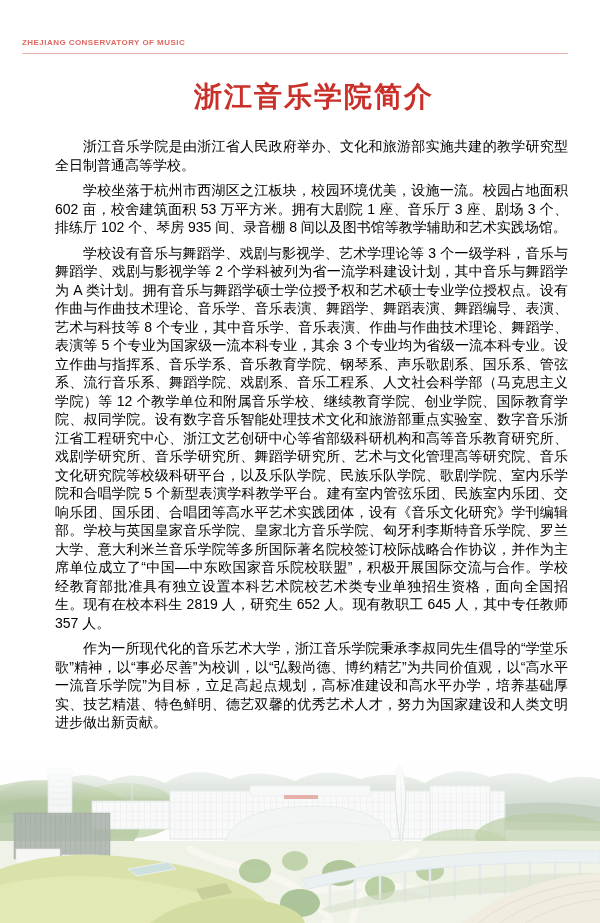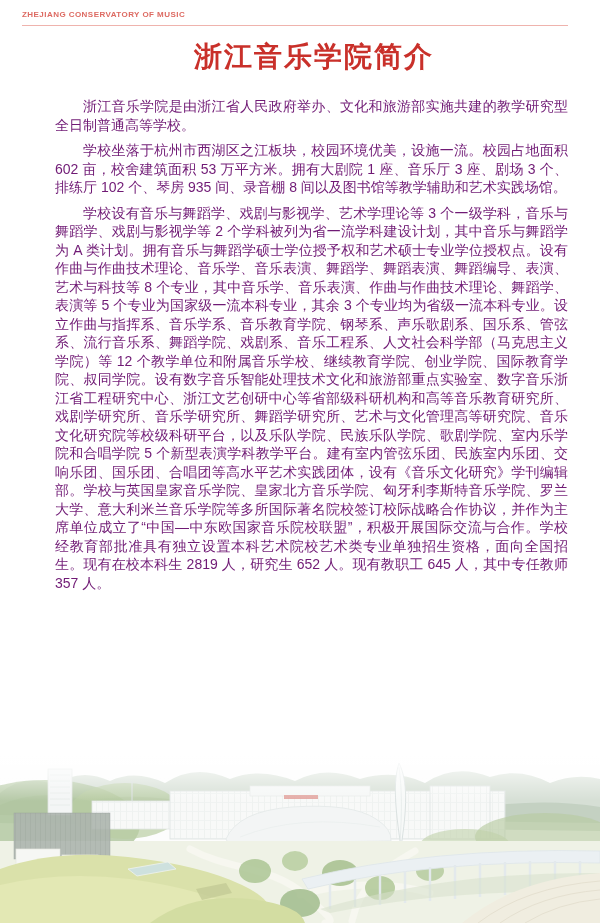--- a/index.html
+++ b/index.html
@@ -1,36 +1,36 @@
 <!DOCTYPE html>
 <html lang="zh"><head>
 <meta charset="utf-8">
 <style>
   html,body{margin:0;padding:0;background:#ffffff;}
   .page{
     position:relative;width:600px;height:923px;background:#ffffff;
     overflow:hidden;font-family:"Liberation Sans","DejaVu Sans",sans-serif;
   }
   
-  .hdr{padding-top:10px;}
+  .hdr{padding-top:38px;}
   .brand{
     margin-left:22px;font-size:8px;font-weight:bold;letter-spacing:.45px;
     color:#dd6a62;line-height:10px;
   }
   .rule{margin:5px 0 0 22px;width:546px;border-top:1px solid #efb3ad;height:0;}
   
   h1.title{
-    margin:15px 0 0;text-align:center;
+    margin:27px 0 0;text-align:center;
     font-family:"Liberation Serif","DejaVu Serif",serif;
     font-weight:bold;font-size:28px;line-height:32px;color:#c9302a;letter-spacing:2px;padding-left:28px;
   }
   
   main.article{margin:24px 32px 0 55px;}
   main.article p{
-    margin:0 0 7px 0;font-size:14px;line-height:18.5px;color:#701a75;
+    margin:0 0 7px 0;font-size:14px;line-height:18.5px;color:#000000;
     text-align:justify;text-indent:2em;word-break:break-all;
   }
   
   .photo{position:absolute;left:0;bottom:0;width:600px;height:170px;}
   .photo svg{display:block;width:600px;height:170px;}
 </style>
 </head>
 <body>
 
 <div class="page">
@@ -39,20 +39,21 @@
     <div class="brand">ZHEJIANG CONSERVATORY OF MUSIC</div>
     <div class="rule"></div>
   </header>
 
   <h1 class="title">浙江音乐学院简介</h1>
 
   <main class="article">
     <p>浙江音乐学院是由浙江省人民政府举办、文化和旅游部实施共建的教学研究型全日制普通高等学校。</p>
     <p>学校坐落于杭州市西湖区之江板块，校园环境优美，设施一流。校园占地面积 602 亩，校舍建筑面积 53 万平方米。拥有大剧院 1 座、音乐厅 3 座、剧场 3 个、排练厅 102 个、琴房 935 间、录音棚 8 间以及图书馆等教学辅助和艺术实践场馆。</p>
     <p>学校设有音乐与舞蹈学、戏剧与影视学、艺术学理论等 3 个一级学科，音乐与舞蹈学、戏剧与影视学等 2 个学科被列为省一流学科建设计划，其中音乐与舞蹈学为 A 类计划。拥有音乐与舞蹈学硕士学位授予权和艺术硕士专业学位授权点。设有作曲与作曲技术理论、音乐学、音乐表演、舞蹈学、舞蹈表演、舞蹈编导、表演、艺术与科技等 8 个专业，其中音乐学、音乐表演、作曲与作曲技术理论、舞蹈学、表演等 5 个专业为国家级一流本科专业，其余 3 个专业均为省级一流本科专业。设立作曲与指挥系、音乐学系、音乐教育学院、钢琴系、声乐歌剧系、国乐系、管弦系、流行音乐系、舞蹈学院、戏剧系、音乐工程系、人文社会科学部（马克思主义学院）等 12 个教学单位和附属音乐学校、继续教育学院、创业学院、国际教育学院、叔同学院。设有数字音乐智能处理技术文化和旅游部重点实验室、数字音乐浙江省工程研究中心、浙江文艺创研中心等省部级科研机构和高等音乐教育研究所、戏剧学研究所、音乐学研究所、舞蹈学研究所、艺术与文化管理高等研究院、音乐文化研究院等校级科研平台，以及乐队学院、民族乐队学院、歌剧学院、室内乐学院和合唱学院 5 个新型表演学科教学平台。建有室内管弦乐团、民族室内乐团、交响乐团、国乐团、合唱团等高水平艺术实践团体，设有《音乐文化研究》学刊编辑部。学校与英国皇家音乐学院、皇家北方音乐学院、匈牙利李斯特音乐学院、罗兰大学、意大利米兰音乐学院等多所国际著名院校签订校际战略合作协议，并作为主席单位成立了“中国—中东欧国家音乐院校联盟”，积极开展国际交流与合作。学校经教育部批准具有独立设置本科艺术院校艺术类专业单独招生资格，面向全国招生。现有在校本科生 2819 人，研究生 652 人。现有教职工 645 人，其中专任教师 357 人。</p>
+    <p>作为一所现代化的音乐艺术大学，浙江音乐学院秉承李叔同先生倡导的“学堂乐歌”精神，以“事必尽善”为校训，以“弘毅尚德、博约精艺”为共同价值观，以“高水平一流音乐学院”为目标，立足高起点规划，高标准建设和高水平办学，培养基础厚实、技艺精湛、特色鲜明、德艺双馨的优秀艺术人才，努力为国家建设和人类文明进步做出新贡献。</p>
   </main>
 
   <div class="photo">
     <svg viewBox="0 0 600 170" xmlns="http://www.w3.org/2000/svg">
       <defs>
         <linearGradient id="fadeTop" x1="0" y1="0" x2="0" y2="1">
           <stop offset="0" stop-color="#ffffff" stop-opacity="1"></stop>
           <stop offset="1" stop-color="#ffffff" stop-opacity="0"></stop>
         </linearGradient>
         <pattern id="facade" width="6" height="9" patternUnits="userSpaceOnUse">

